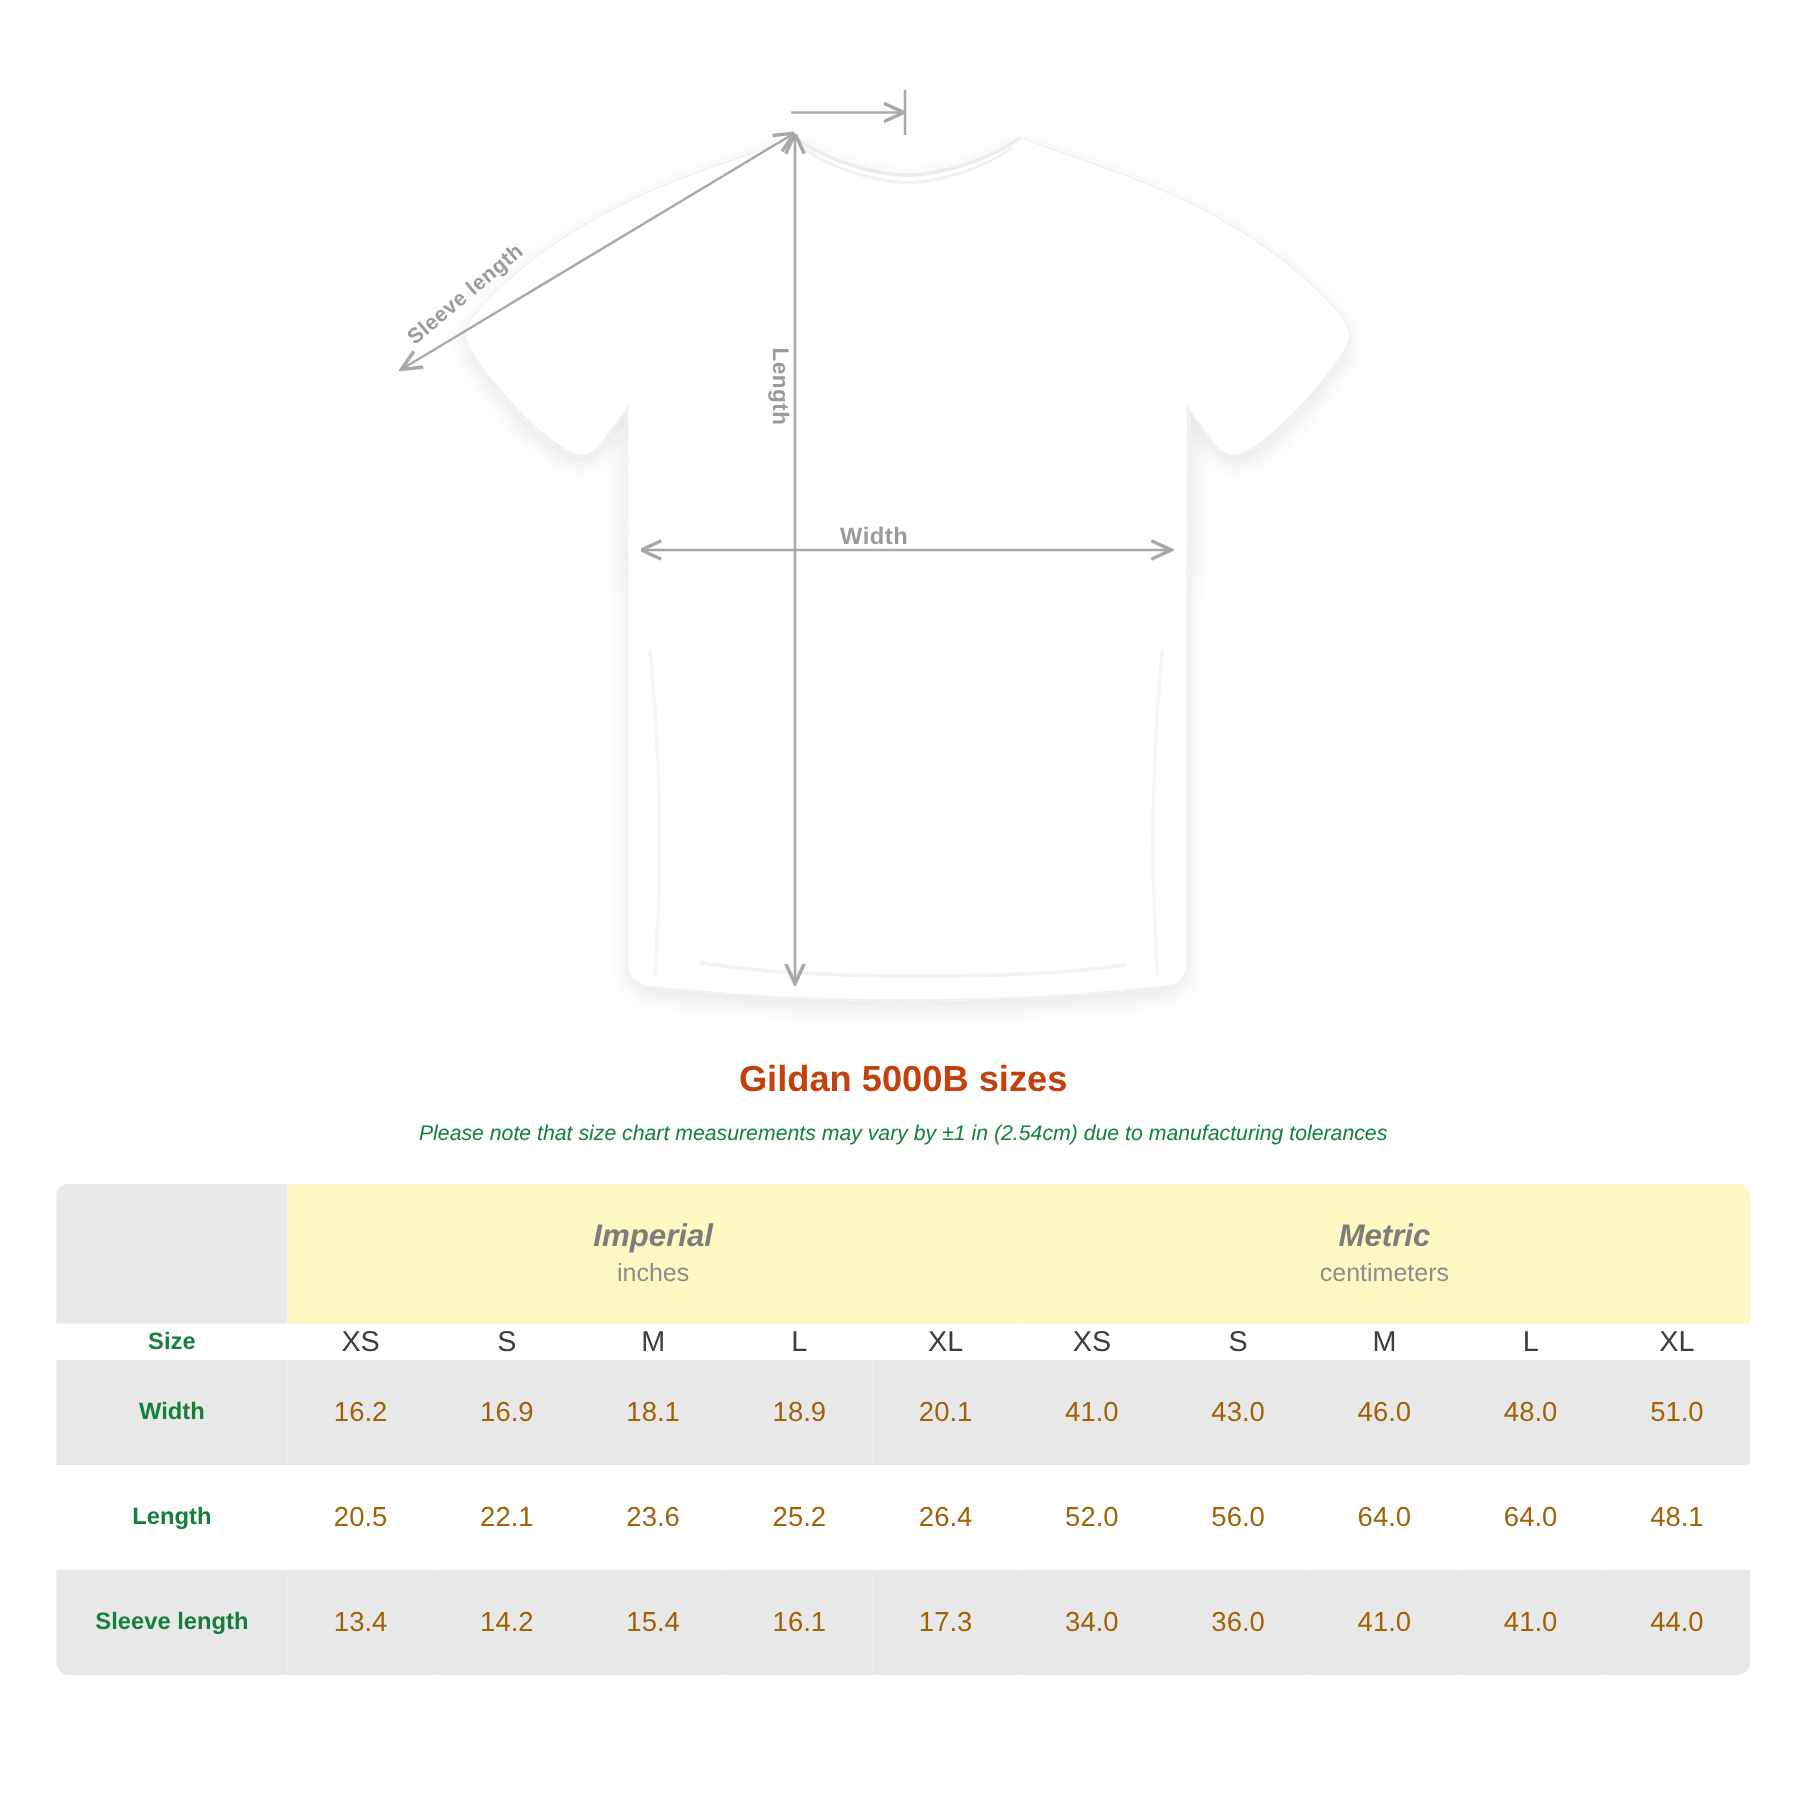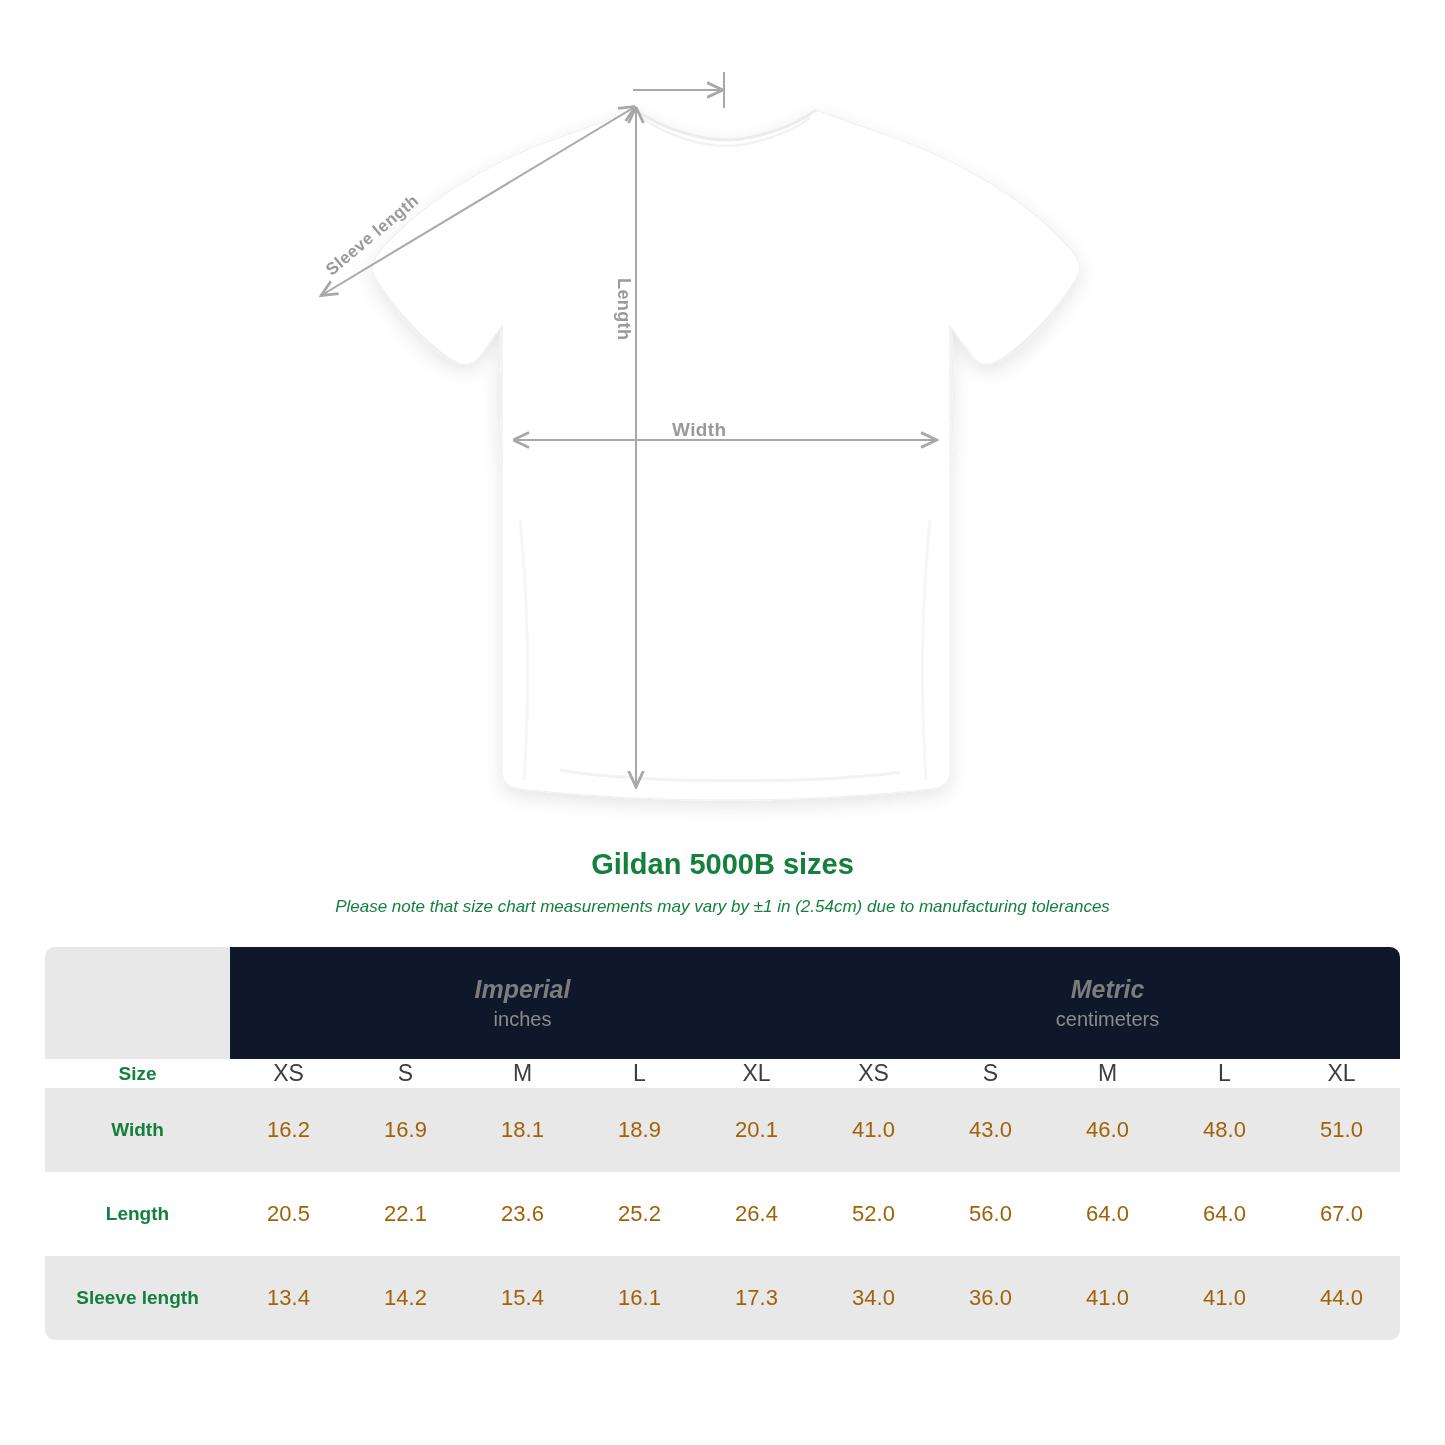--- a/index.html
+++ b/index.html
@@ -63,21 +63,21 @@
   }
 
   
   .title-block {
     text-align: center;
     margin-top: 18px;
   }
   .chart-title {
     font-size: 29px;
     font-weight: bold;
-    color: #15803d;
+    color: #c2410c;
     margin: 16px;
   }
   .chart-note {
     font-size: 17px;
     font-style: italic;
     color: #15803d;
     margin: 14px 0 0 0;
   }
 
   
@@ -92,21 +92,21 @@
     table-layout: fixed;
   }
   table.size-table td, table.size-table th {
     text-align: center;
     vertical-align: middle;
     border: none;
   }
 
   
   .unit-row td {
-    background: #0f172a;
+    background: #fef9c3;
     height: 112px;
     padding: 0;
   }
   .unit-row td.blank {
     background: #e8e8e8;
   }
   .unit-name {
     font-size: 25px;
     font-style: italic;
     font-weight: bold;
@@ -294,21 +294,21 @@
           <td class="row-head">Length</td>
           <td class="cell">20.5</td>
           <td class="cell">22.1</td>
           <td class="cell">23.6</td>
           <td class="cell">25.2</td>
           <td class="cell">26.4</td>
           <td class="cell">52.0</td>
           <td class="cell">56.0</td>
           <td class="cell">64.0</td>
           <td class="cell">64.0</td>
-          <td class="cell">67.0</td>
+          <td class="cell">48.1</td>
         </tr>
         <tr class="shade">
           <td class="row-head">Sleeve length</td>
           <td class="cell">13.4</td>
           <td class="cell">14.2</td>
           <td class="cell">15.4</td>
           <td class="cell">16.1</td>
           <td class="cell">17.3</td>
           <td class="cell">34.0</td>
           <td class="cell">36.0</td>

